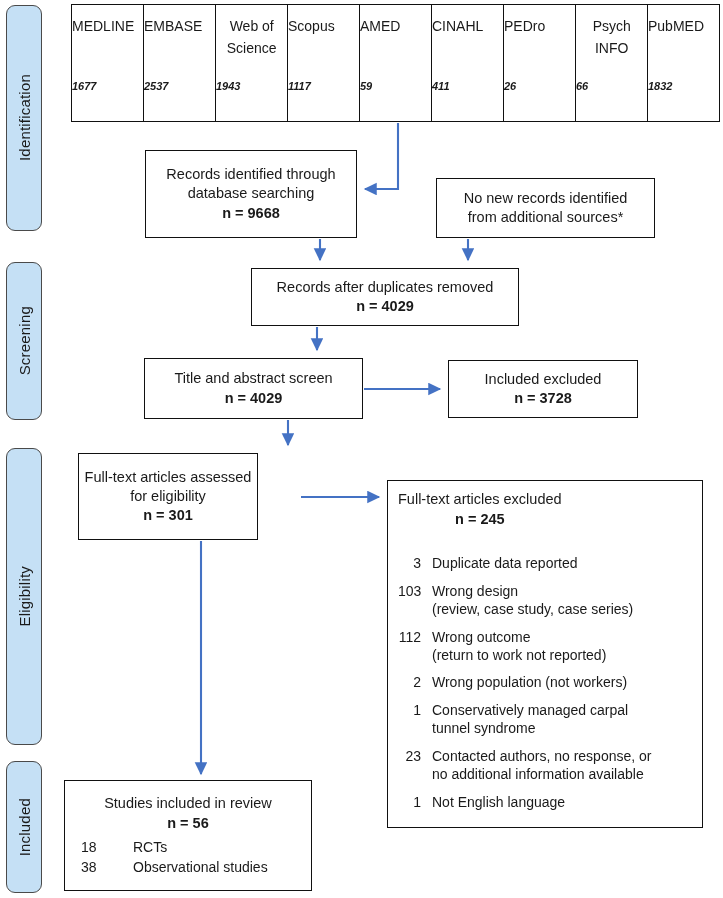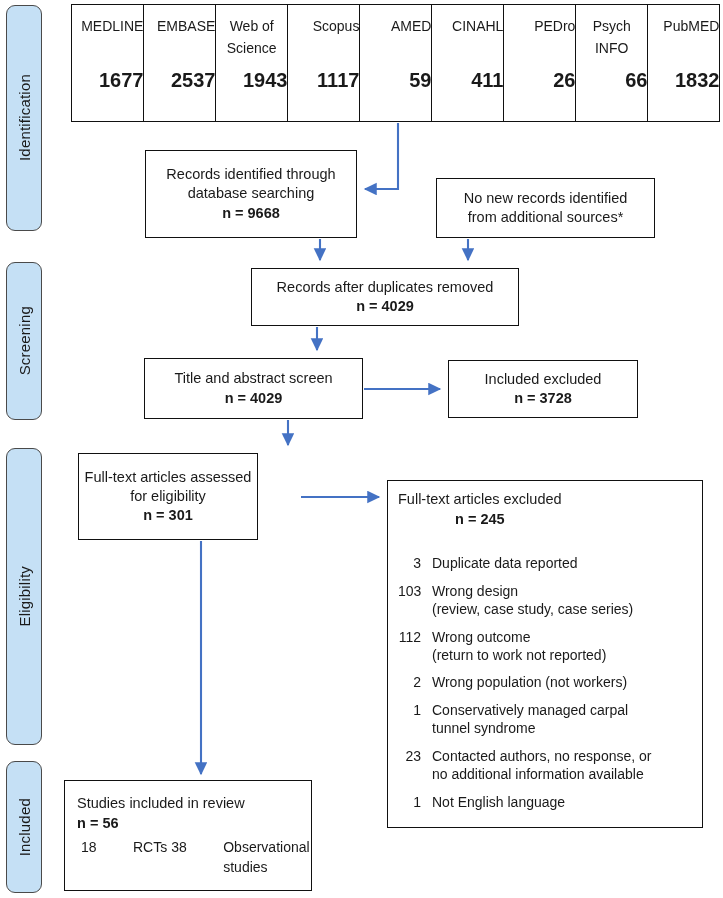--- a/index.html
+++ b/index.html
@@ -71,34 +71,35 @@
     box-sizing: border-box;
   }
   .db-cell {
     flex: 1 1 0;
     box-sizing: border-box;
     border: 1.4px solid #111111;
     margin-right: -1.4px;
     background: #ffffff;
     display: flex;
     flex-direction: column;
-    align-items: flex-end;
+    align-items: flex-start;
     padding-top: 11px;
     font-size: 14px;
     color: #1a1a1a;
   }
   .db-cell .db-name {
     line-height: 1.55;
     text-align: center;
   }
   .db-cell .db-count {
     font-weight: bold;
-    font-size: 20px;
+    font-size: 11px;
     margin-top: auto;
     margin-bottom: 29px;
+    font-style: italic;
   }
   .db-cell.two-line .db-count { }
 
   
   #exclusion-box {
     justify-content: flex-start;
     align-items: flex-start;
     padding: 9px 10px 8px 10px;
     gap: 16px;
   }
@@ -131,28 +132,29 @@
   .ex-row .ex-text { flex: 1 1 auto; }
   .ex-row .ex-text .sub { display: block; }
 
   
   #included-box {
     justify-content: flex-start;
     align-items: stretch;
     padding: 13px 12px 10px 12px;
   }
   #included-box .inc-head {
-    text-align: left;
+    text-align: center;
     font-size: 14.5px;
     line-height: 1.35;
   }
   #included-box .inc-head .n { font-weight: bold; }
   .inc-list {
     margin-top: 4px;
     display: flex;
+    flex-direction: column;
   }
   .inc-row {
     display: flex;
     align-items: baseline;
     font-size: 14px;
     line-height: 1.45;
     text-align: left;
   }
   .inc-row .inc-num {
     width: 56px;

